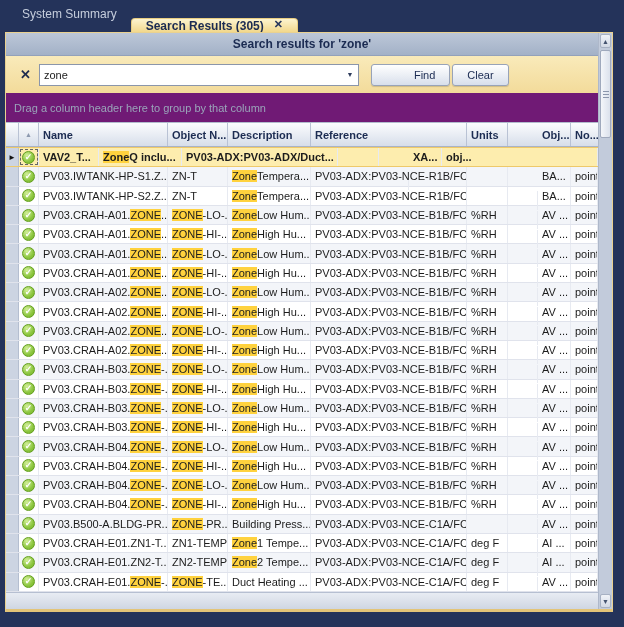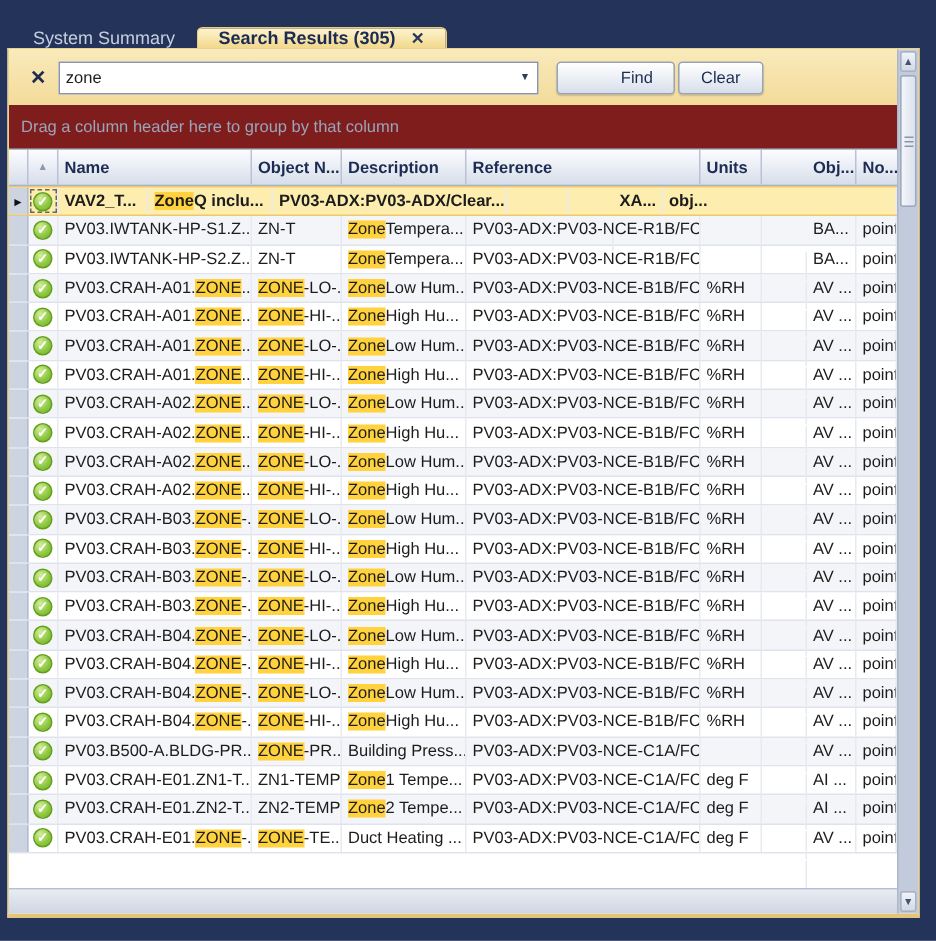--- a/index.html
+++ b/index.html
@@ -3,21 +3,21 @@
 <meta charset="utf-8">
 <style>
   html,body{margin:0;padding:0;background:#24335a;}
   *{box-sizing:border-box;}
   .screen{position:relative;width:624px;height:627px;background:#24335a;
           font-family:"Liberation Sans",sans-serif;overflow:hidden;}
 
   
   .tabbar{position:absolute;left:0;top:0;right:0;height:32px;display:flex;
           align-items:flex-end;padding-left:8px;}
-  .tab{display:flex;align-items:flex-end;padding:0 14px;height:25px;font-size:12px;
+  .tab{display:flex;align-items:flex-start;padding:0 14px;height:25px;font-size:12px;
        cursor:default;}
   .tab.inactive{color:#c6cedd;}
   .tab.active{background:linear-gradient(#fdf4cf,#f2d88c);color:#1b2b52;font-weight:bold;
        height:14px;border:1px solid #e8cd82;border-bottom:none;
        border-top-left-radius:4px;border-top-right-radius:4px;}
   .tab-close{margin-left:10px;font-size:11px;font-weight:bold;color:#27365c;line-height:1;}
 
   
   .panel{position:absolute;left:5px;top:32px;width:608px;height:580px;background:#fff;
          border:1px solid #e9d190;border-bottom:3px solid #e3c478;display:flex;}
@@ -34,21 +34,21 @@
          align-items:center;}
   .combo input{flex:1;min-width:0;border:none;outline:none;font-size:11px;padding:0 4px;
          font-family:"Liberation Sans",sans-serif;color:#1c1c1c;background:transparent;}
   .combo-arrow{width:16px;text-align:center;font-size:7px;color:#2e3c5c;line-height:1;}
   .btn{height:22px;border:1px solid #98a3b8;border-radius:3px;
          background:linear-gradient(#ffffff,#d8dfeb);font-size:11px;color:#1b2b52;
          font-family:"Liberation Sans",sans-serif;padding:0 14px;margin-left:2px;
          box-shadow:0 1px 1px rgba(0,0,0,.15);}
   .btn.find{margin-left:12px;padding-left:42px;}
 
-  .group-bar{height:30px;flex:none;background:#7f1d1d;border-bottom:1px solid #b2bccd;
+  .group-bar{height:30px;flex:none;background:#701a75;border-bottom:1px solid #b2bccd;
          display:flex;align-items:center;padding:0 8px;font-size:11px;color:#9aa5ba;}
 
   
   .grid{flex:1;display:flex;flex-direction:column;overflow:hidden;background:#fff;min-height:0;}
   .grid-header{height:24px;flex:none;display:flex;
          background:linear-gradient(#fbfcfe,#d7deea);border-bottom:1px solid #a9b3c7;}
   .gh{font-size:11px;font-weight:bold;color:#1c2c52;display:flex;align-items:center;
          padding:0 4px;border-right:1px solid #b9c2d4;overflow:hidden;white-space:nowrap;}
   .sort-caret{font-size:7px;color:#8d99af;line-height:1;}
 
@@ -105,20 +105,23 @@
     </div>
     <div class="tab active">
       <span>Search Results (305)</span>
       <span class="tab-close">✕</span>
     </div>
   </div>
 
   <div class="panel">
     <div class="panel-main">
 
+      <div class="title-bar">
+        <span>Search results for 'zone'</span>
+      </div>
 
       <div class="search-bar">
         <span class="clear-x">✕</span>
         <div class="combo">
           <input type="text" value="zone" style="">
           <span class="combo-arrow">▼</span>
         </div>
         <button class="btn find">Find</button>
         <button class="btn">Clear</button>
       </div>
@@ -143,21 +146,21 @@
           <div class="gh c-notes">No...</div>
         </div>
         <div class="grid-rows">
             <div class="row selected">
     <div class="cell c-gutter">►</div>
     <div class="cell c-icon">
       <span class="okicon">✓</span>
     </div>
     <div class="cell c-obj">VAV2_T...</div>
     <div class="cell c-desc"><span class="hl">Zone</span> Q inclu...</div>
-    <div class="cell c-ref">PV03-ADX:PV03-ADX/Clear...</div>
+    <div class="cell c-ref">PV03-ADX:PV03-ADX/Duct...</div>
     <div class="cell c-units"></div>
     <div class="cell c-st"></div>
     <div class="cell c-type">XA...</div>
     <div class="cell c-notes">obj...</div>
   </div>
             <div class="row alt">
     <div class="cell c-gutter"></div>
     <div class="cell c-icon">
       <span class="okicon">✓</span>
     </div>

